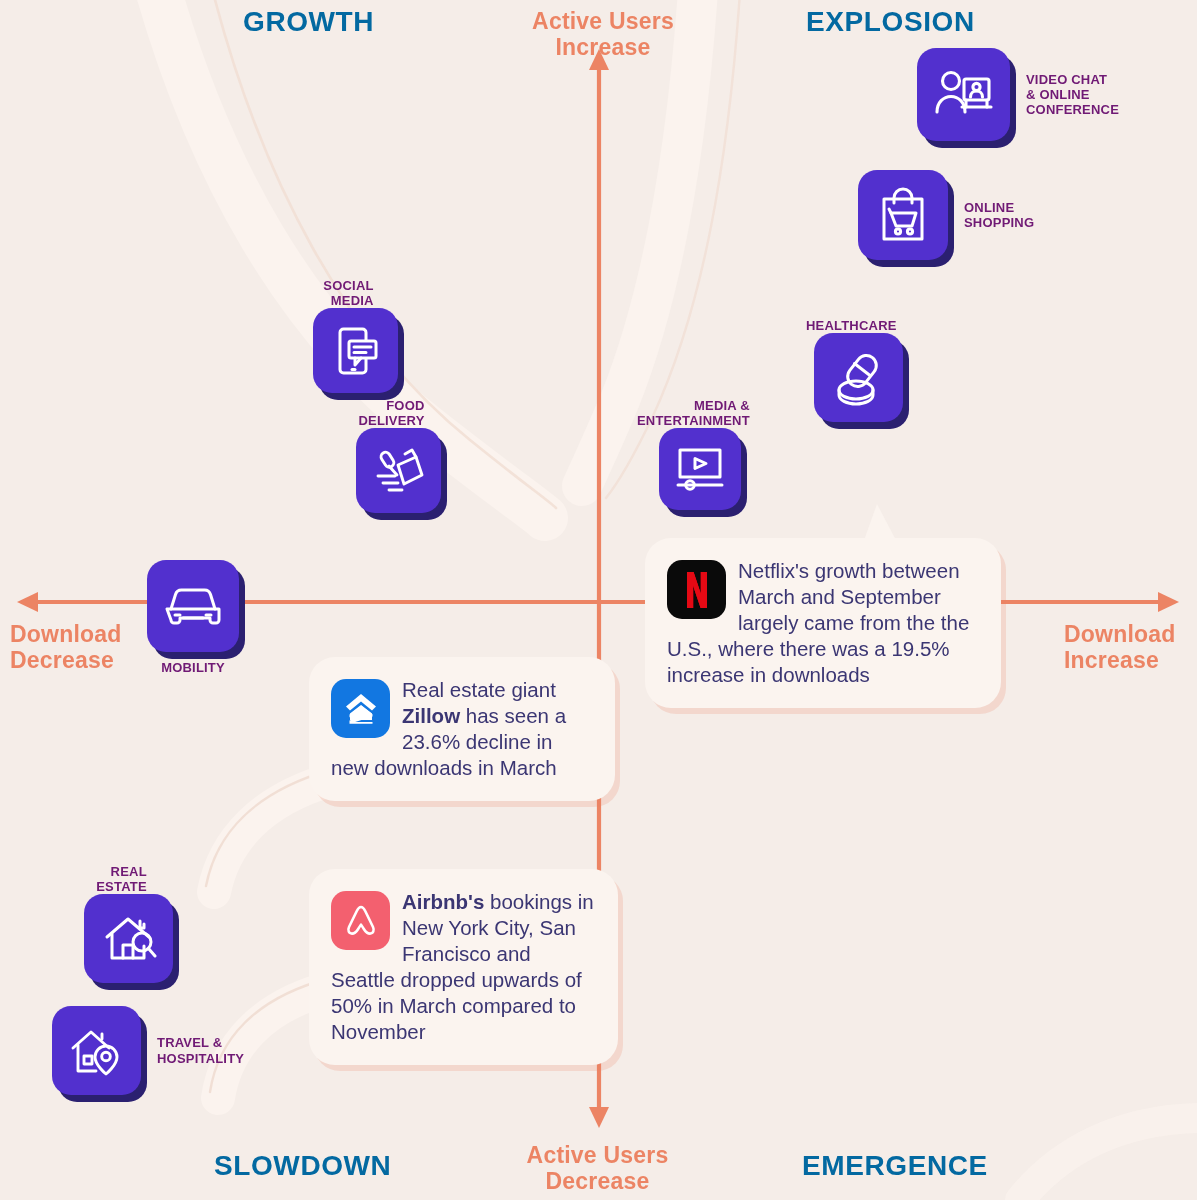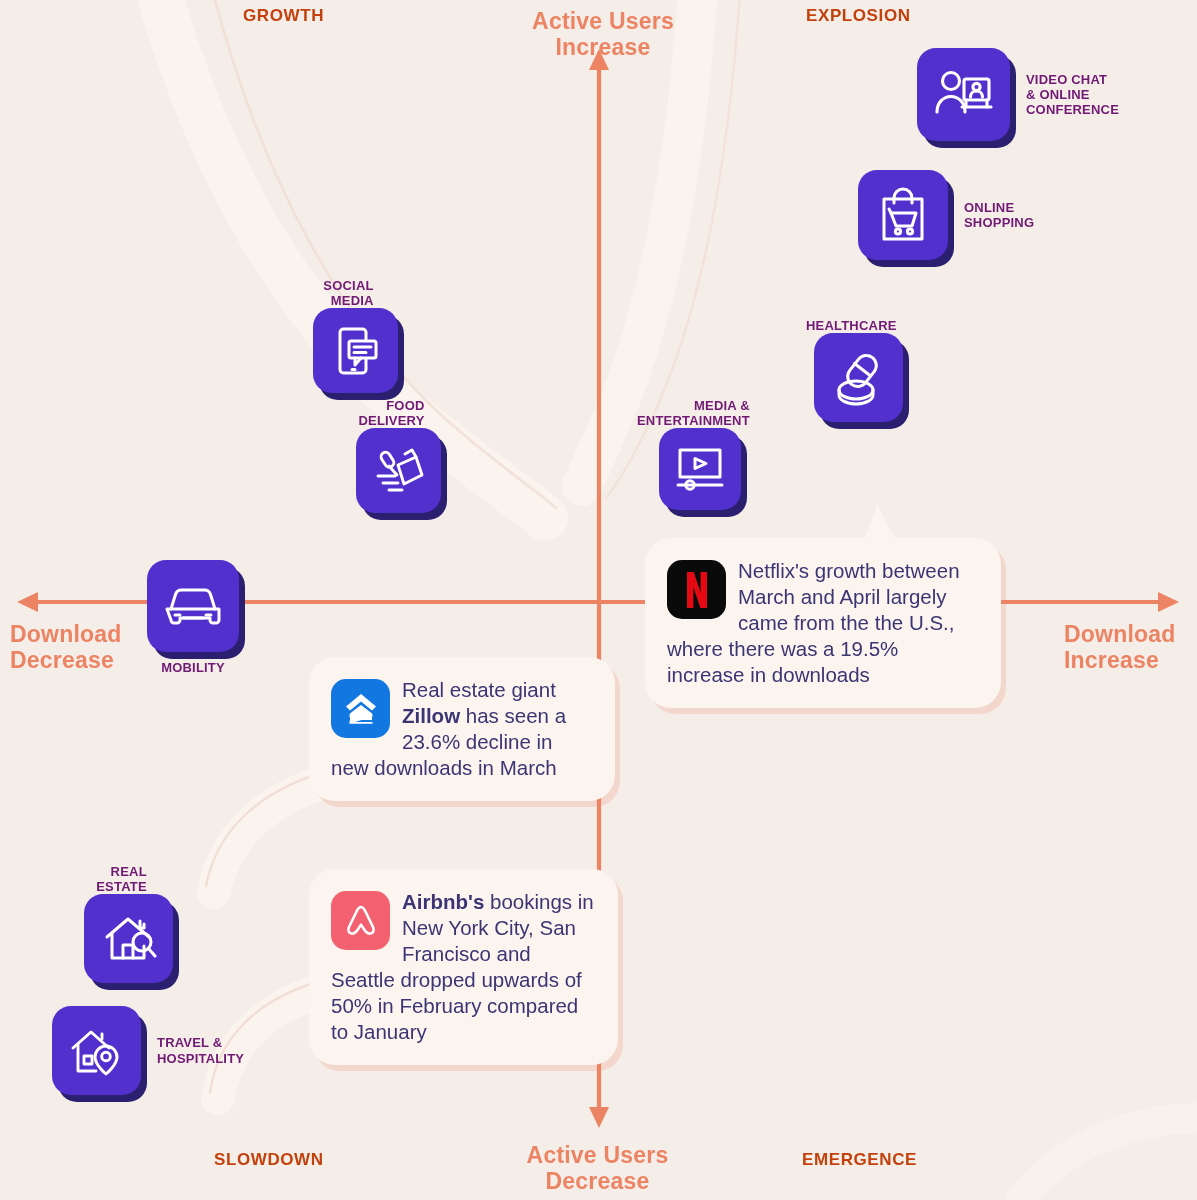--- a/index.html
+++ b/index.html
@@ -23,22 +23,22 @@
     position:absolute;color:#EC8464;font-weight:bold;
     font-size:23px;line-height:1.14;letter-spacing:.2px;
   }
   #cap-top{left:528px;top:8px;text-align:center;width:150px;}
   #cap-bottom{left:520px;top:1142px;text-align:center;width:155px;}
   #cap-left{left:10px;top:621px;width:140px;text-align:left;}
   #cap-right{left:1064px;top:621px;width:140px;text-align:left;}
 
   
   .quad{
-    position:absolute;color:#c2410c;font-weight:bold;
-    font-size:17px;letter-spacing:.6px;
+    position:absolute;color:#0369a1;font-weight:bold;
+    font-size:28px;letter-spacing:.6px;
   }
   #quad-growth{left:243px;top:6px;}
   #quad-explosion{left:806px;top:6px;}
   #quad-slowdown{left:214px;top:1150px;}
   #quad-emergence{left:802px;top:1150px;}
 
   
   .cat{position:absolute;display:flex;align-items:center;}
   .cat.lbl-left{flex-direction:column;}
   .cat.lbl-right{flex-direction:row;}
@@ -277,36 +277,36 @@
 
   <div class="callout" id="cal-netflix">
     <div class="logo">
       <svg width="26" height="38" viewBox="0 0 26 38">
         <path d="M3 1 h6.6 l7.2 21.5 V1 H23 v36 h-6.4 L9 14.4 V37 H3 Z" fill="#E50914"></path>
         <path d="M3 1 h6.6 v36 H3 Z" fill="#B20710" opacity=".75"></path>
         <path d="M16.8 1 H23 v36 h-6.2 Z" fill="#B20710" opacity=".75"></path>
         <path d="M3 1 h6.6 l7.2 21.5 V1 H23 v36 h-6.4 L9 14.4 V37 H3 Z" fill="#E50914"></path>
       </svg>
     </div>
-    <span style="font-weight:normal;">Netflix's</span><span> growth between March and April largely came from the the U.S., where there was a 19.5% increase in downloads</span>
+    <span style="font-weight:normal;">Netflix's</span><span> growth between March and September largely came from the the U.S., where there was a 19.5% increase in downloads</span>
   </div>
 
   <div class="callout" id="cal-zillow">
     <div class="logo">
       <svg width="38" height="36" viewBox="0 0 38 36">
         <path d="M19 3 L34 15.5 L30 19.5 L19 10.5 L8 19.5 L4 15.5 Z" fill="#fff"></path>
         <path d="M8 22.5 L19 14 L30 22.5 L30 29 L12.5 29 L30 22.5 L30 29 H8 Z" fill="#fff"></path>
         <path d="M7.5 23.5 L19.2 14.4 L30.5 23.2 V25.6 L13.2 31 H30.5 V32.8 H7.5 V29.6 L24 24.4 L7.5 26.2 Z" fill="#fff"></path>
       </svg>
     </div>
     <span>Real estate giant </span><span style="font-weight:bold;">Zillow</span><span> has seen a 23.6% decline in new downloads in March</span>
   </div>
 
   <div class="callout" id="cal-airbnb">
     <div class="logo">
       <svg width="40" height="38" viewBox="0 0 40 38" fill="none" stroke="#fff" stroke-width="2.6" stroke-linecap="round" stroke-linejoin="round">
         <path d="M20 5 C22 5 23 6.5 24.2 9 L32 25 c1.6 3.4 .2 6.6-3 6.6 c-2.6 0-4.4-1.8-6-4.4 c-1 -1.6-2.2-3.4-3-4.6 c-.8 1.2-2 3-3 4.6 c-1.6 2.6-3.4 4.4-6 4.4 c-3.2 0-4.6-3.2-3-6.6 L15.8 9 C17 6.5 18 5 20 5 Z"></path>
       </svg>
     </div>
-    <span style="font-weight:bold;">Airbnb's</span><span> bookings in New York City, San Francisco and Seattle dropped upwards of 50% in February compared to January</span>
+    <span style="font-weight:bold;">Airbnb's</span><span> bookings in New York City, San Francisco and Seattle dropped upwards of 50% in March compared to November</span>
   </div>
 
 </div>
 
 </body></html>

